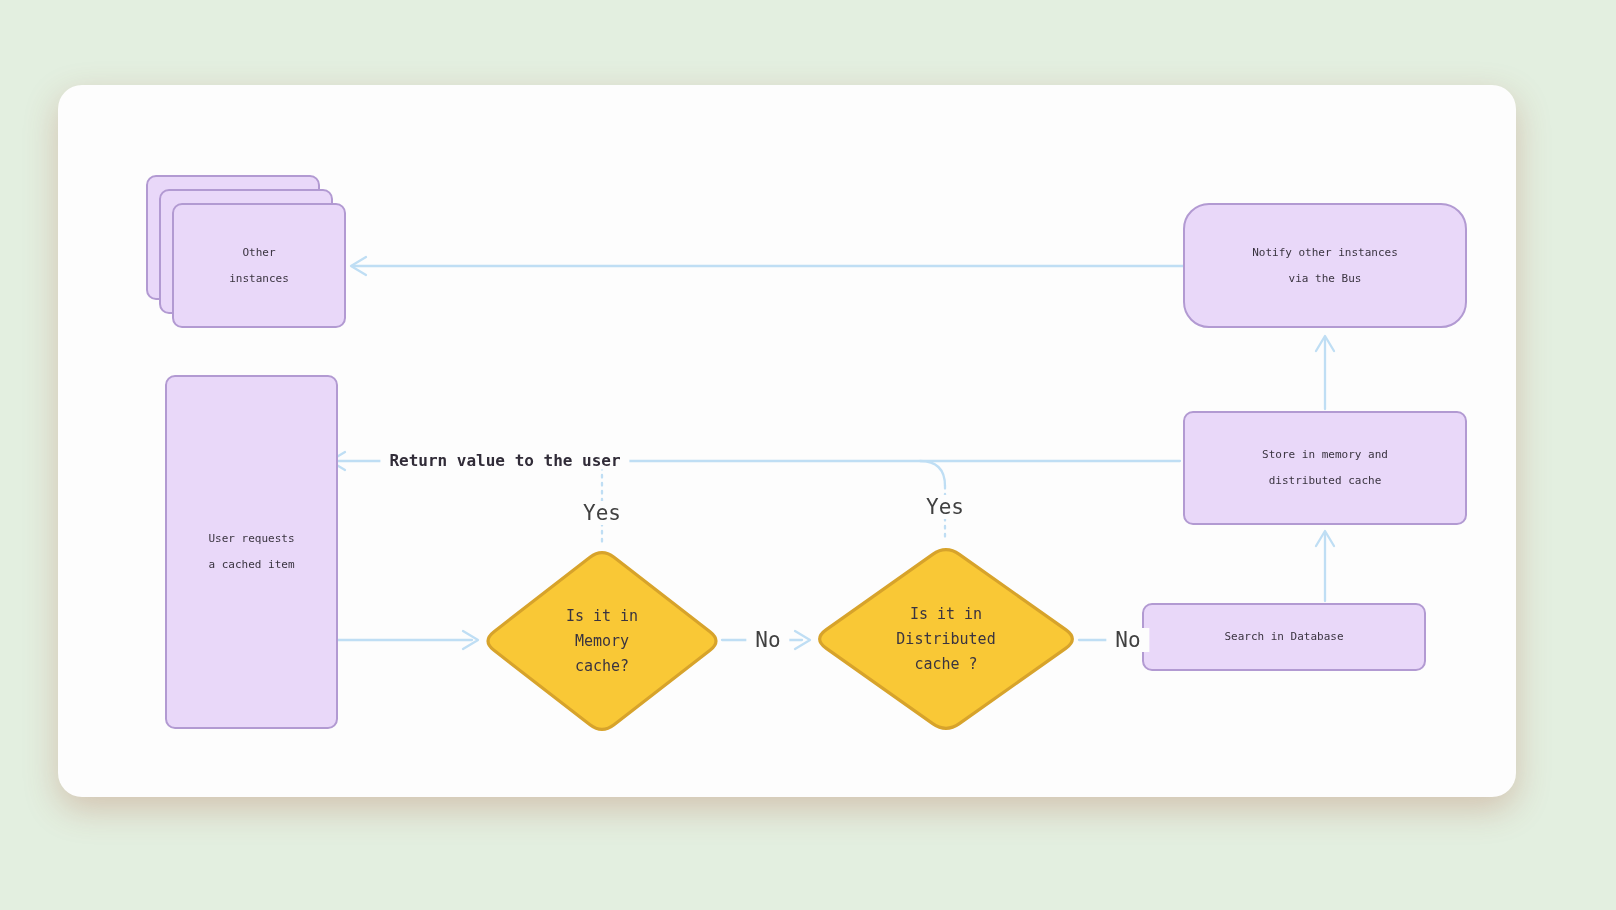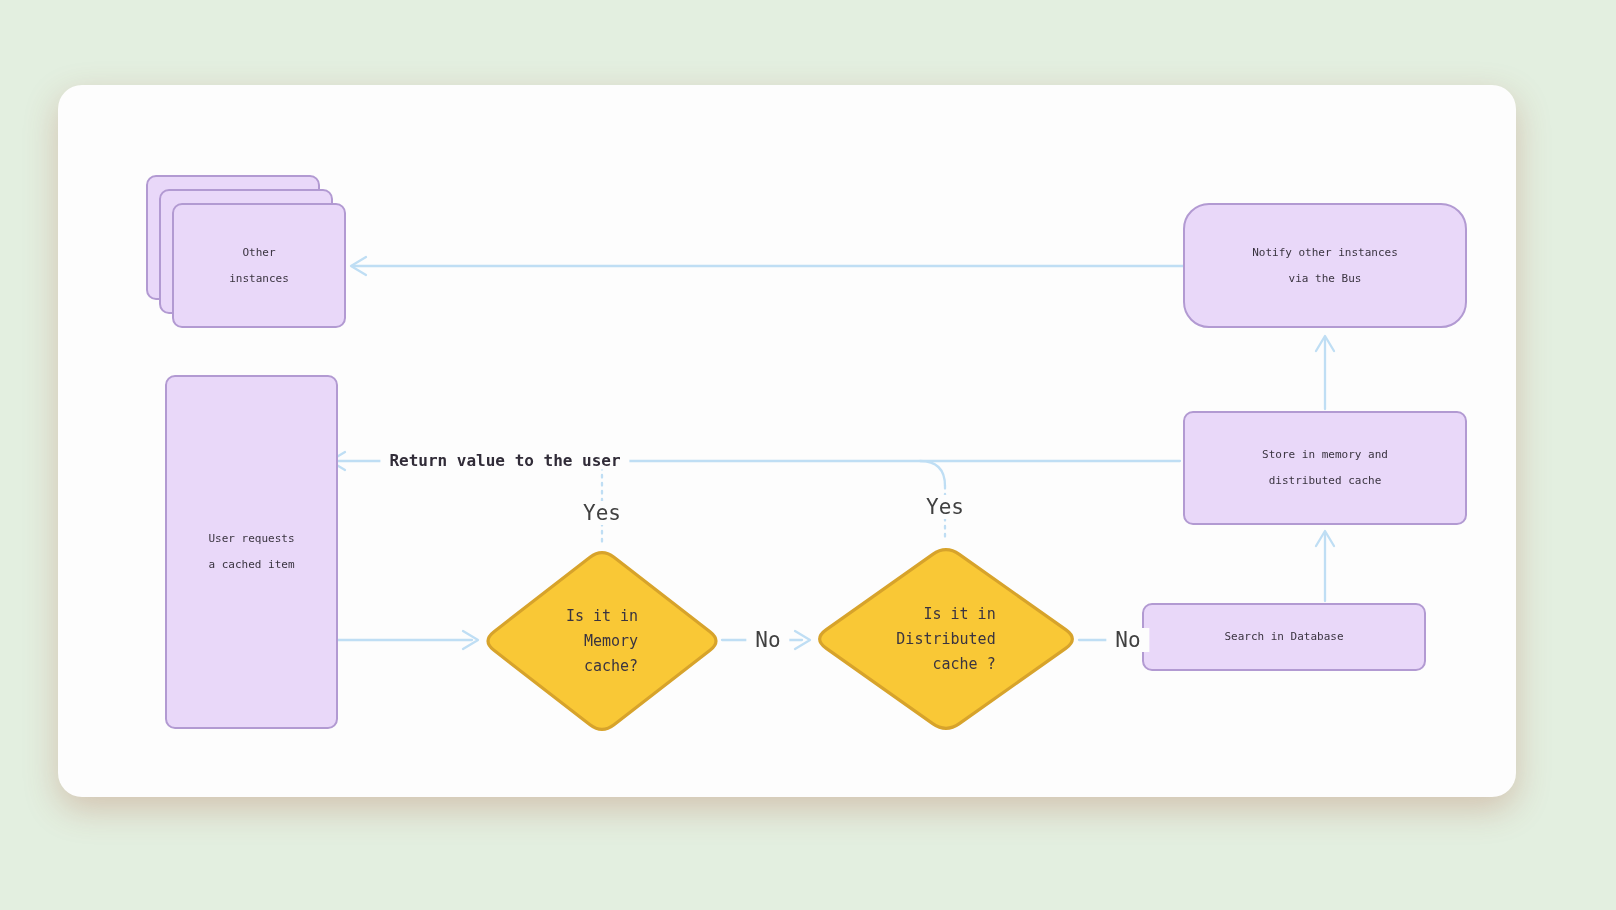--- a/index.html
+++ b/index.html
@@ -37,21 +37,21 @@
     color:#3a3440;
     white-space:pre-line;
   }
   .stack-layer{
     position:absolute;box-sizing:border-box;
     background:#e9d8f9;border:2px solid #b29ad2;border-radius:10px;
   }
   .decision-label{
     position:absolute;box-sizing:border-box;
     display:flex;align-items:center;justify-content:center;
-    text-align:right;
+    text-align:center;
     font-size:15px;line-height:25px;
     color:#3a3440;white-space:pre-line;
   }
   .edge-label{
     position:absolute;transform:translate(-50%,-50%);
     background:#fdfdfd;
     padding:0 9px;
     font-size:21px;
     color:#404040;
     white-space:nowrap;

